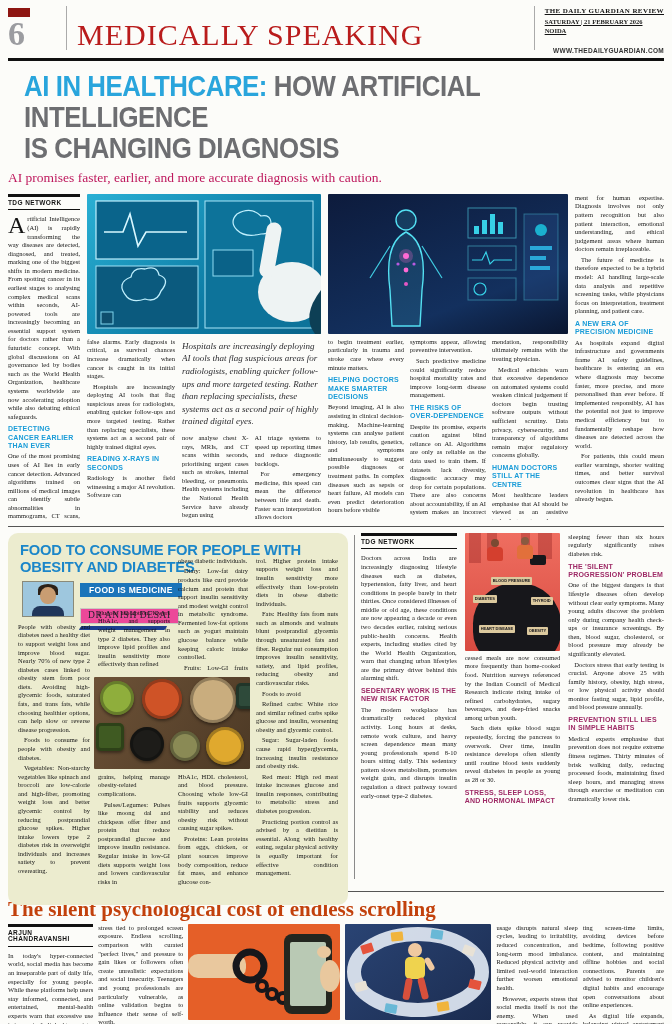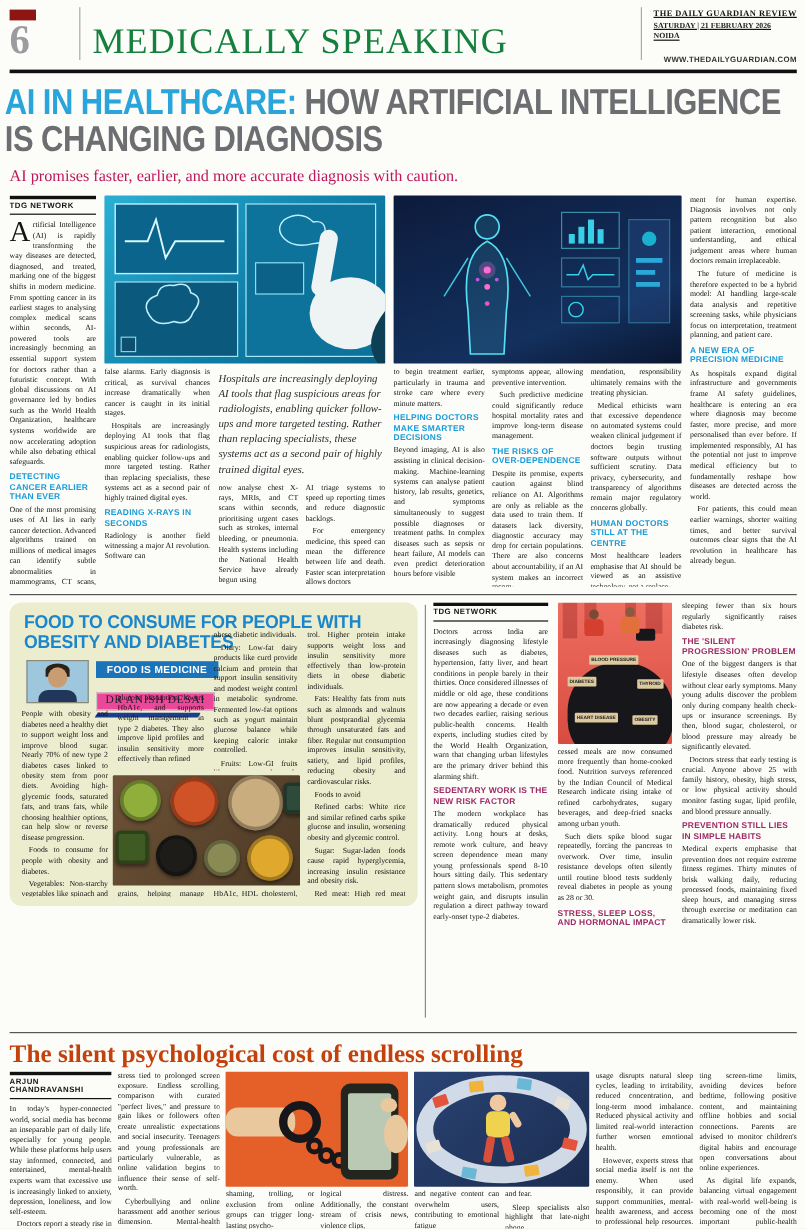--- a/index.html
+++ b/index.html
@@ -4,28 +4,28 @@
 <style>
   html,body{margin:0;padding:0;background:#e9e9e6;}
   .page{position:relative;width:672px;height:1024px;background:#fcfcf9;margin:0 auto;overflow:hidden;
         font-family:"Liberation Serif",serif;color:#141414;}
   
   .hdr{display:flex;align-items:flex-end;padding:6px 8px 2px 8px;height:52px;box-sizing:border-box;}
   .pagenum{width:48px;}
   .rednub{width:22px;height:9px;background:#8e1612;margin-bottom:2px;}
   .pnum{font:700 34px/0.9 "Liberation Serif",serif;color:#9b9ca0;}
   .hdr-div{width:1px;background:#aaa;height:44px;margin:0 10px;}
-  .masthead{font:400 30px/1 "Liberation Serif",serif;letter-spacing:1px;color:#15803d;white-space:nowrap;}
+  .masthead{font:400 30px/1 "Liberation Serif",serif;letter-spacing:1px;color:#b91c1c;white-space:nowrap;}
   .hdr-right{margin-left:auto;text-align:left;border-left:1px solid #aaa;padding-left:10px;height:44px;text-decoration:underline;}
   .pub{font:700 7px/1.5 "Liberation Serif",serif;letter-spacing:.4px;}
   .dateline,.city{font:700 6.5px/1.45 "Liberation Serif",serif;color:#222;}
   .site{position:absolute;right:8px;top:48px;font:700 6.5px/1 "Liberation Sans",sans-serif;color:#333;letter-spacing:.3px;}
   .rule-thick{height:3px;background:#101010;margin:6px 8px 0 8px;}
   
-  .hl-wrap{padding:10px 8px 0 4px;}
+  .hl-wrap{padding:10px 8px 0 24px;}
   .hl{font:700 30px/1.03 "Liberation Sans",sans-serif;letter-spacing:-0.5px;transform:scaleX(.86);transform-origin:left top;width:116%;}
   .kicker{color:#29a5dc;}
   .hl-rest{color:#6d6e71;}
   .standfirst{font:400 13.5px/1.2 "Liberation Serif",serif;color:#be185d;margin:6px 8px 0 8px;}
   
   .para{font:400 6.5px/1.32 "Liberation Serif",serif;text-align:justify;margin:0 0 2px 0;}
   .para+.para{text-indent:6px;}
   .sub{font:700 7px/1.2 "Liberation Sans",sans-serif;color:#1a9cd8;margin:4px 0 2px 0;letter-spacing:.2px;}
   .mag .sub{color:#9e2a66;}
   .drop::first-letter{float:left;font-size:24px;line-height:18px;padding:1px 2px 0 0;font-weight:400;}
@@ -46,21 +46,21 @@
   .three{display:flex;gap:6px;flex:1;overflow:hidden;margin-top:4px;}
   .three>div{flex:1;overflow:hidden;}
   
   .img-med,.img-holo{height:140px;border-radius:1px;position:relative;overflow:hidden;flex:none;}
   .img-med{background:linear-gradient(135deg,#2ab0d4,#0d7ca5 60%,#0a6288);}
   .img-holo{background:linear-gradient(160deg,#0d1b3c,#13305e 70%,#0a1630);}
   
   .rule-thin{height:1px;background:#555;margin:6px 8px;}
   
   .mid-band{display:flex;padding:0 8px;height:352px;box-sizing:border-box;}
-  .food-box{position:relative;width:340px;height:253px;background:#ececcf;border-radius:10px;flex:none;overflow:hidden;}
+  .food-box{position:relative;width:340px;height:372px;background:#ececcf;border-radius:10px;flex:none;overflow:hidden;}
   .food-title{position:absolute;left:12px;top:8px;width:330px;font:700 15.5px/1.1 "Liberation Sans",sans-serif;
               color:#1b86c9;letter-spacing:-0.2px;transform:scaleX(.95);transform-origin:left top;}
   .avatar{position:absolute;left:14px;top:48px;width:50px;height:34px;background:#9ec7de;border:1px solid #8a8a79;overflow:hidden;}
   .av-hair{position:absolute;left:15px;top:2px;width:20px;height:11px;border-radius:50% 50% 0 0;background:#2b2118;}
   .av-head{position:absolute;left:17px;top:5px;width:16px;height:17px;border-radius:50% 50% 46% 46%;background:#c99d72;}
   .av-body{position:absolute;left:9px;bottom:-2px;width:32px;height:12px;border-radius:8px 8px 0 0;background:#20365a;}
   .badge-stack{position:absolute;left:72px;top:46px;}
   .badge-blue{display:inline-block;background:#1b74ba;color:#fff;font:700 8.5px/1 "Liberation Sans",sans-serif;
               padding:3px 9px;letter-spacing:.3px;}
   .badge-name{display:inline-block;background:#ec4899;color:#23232e;font:400 9.5px/1 "Liberation Serif",serif;

